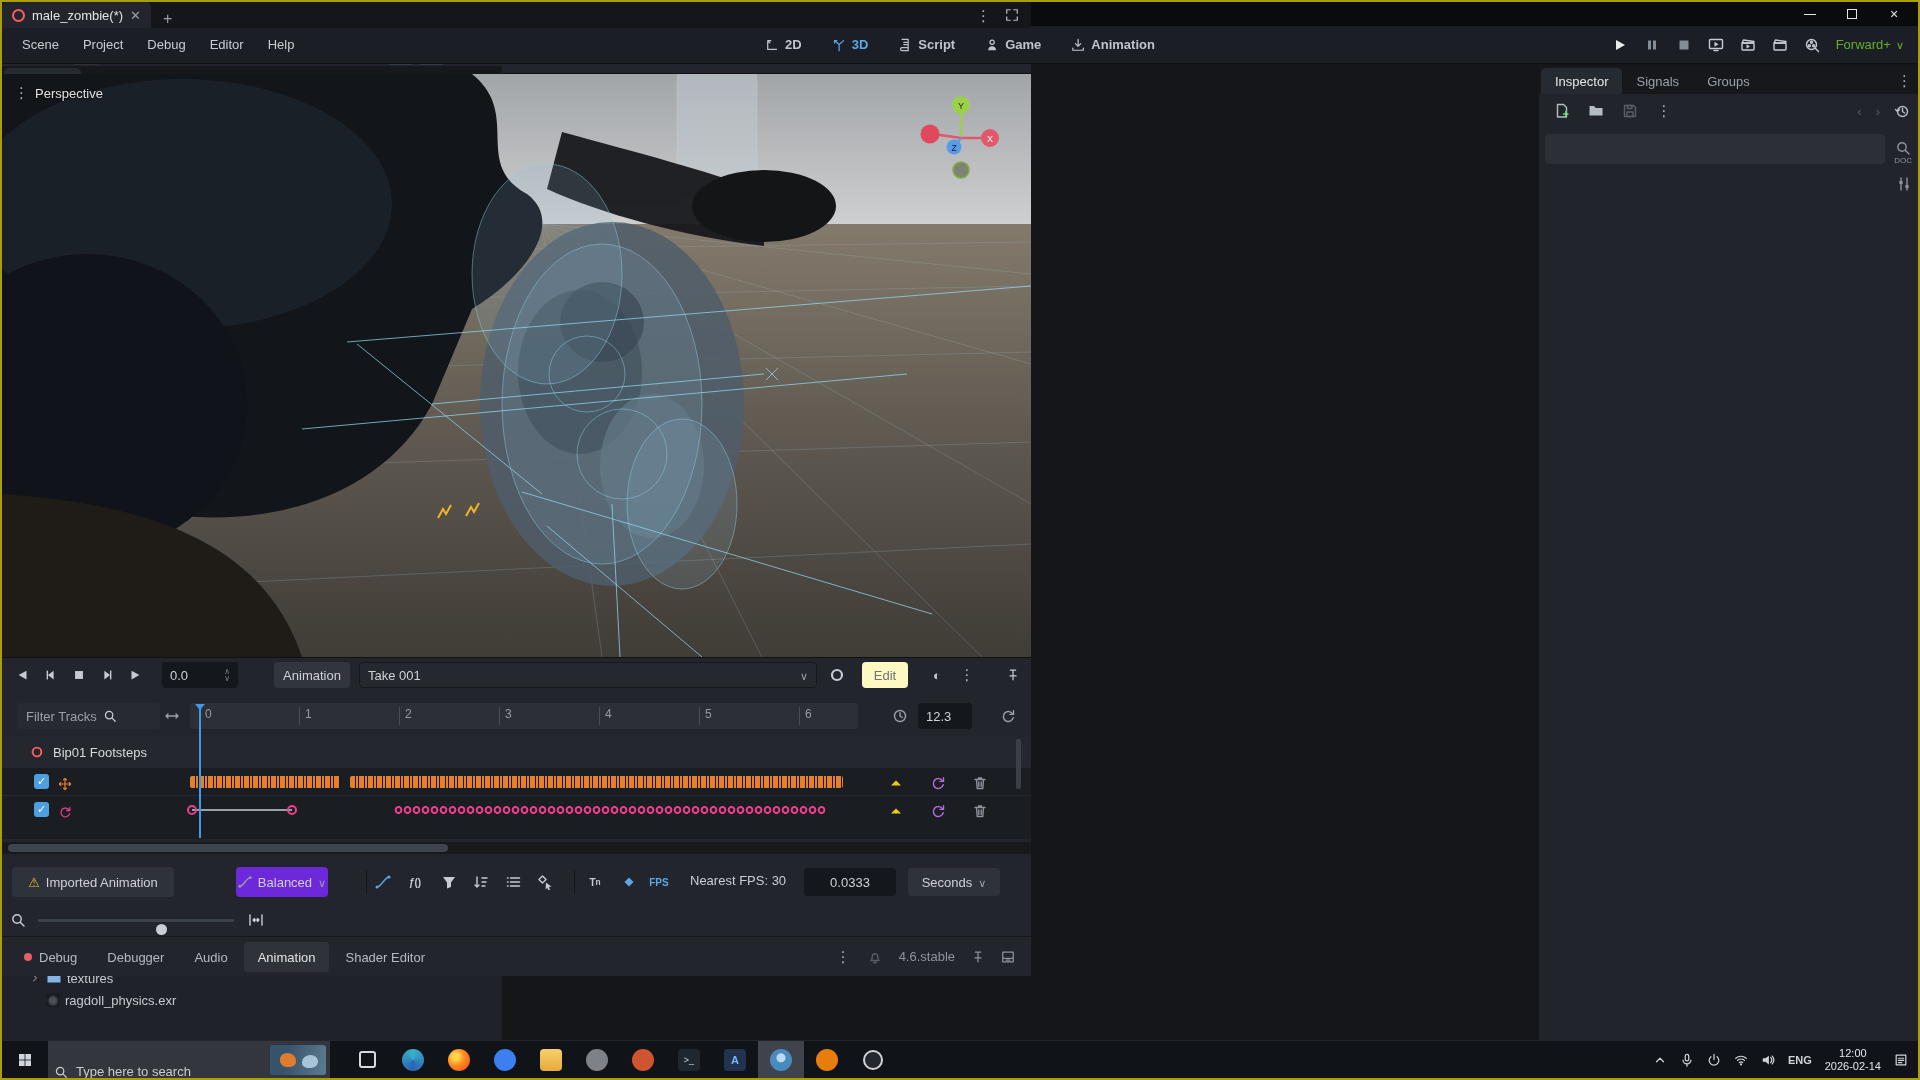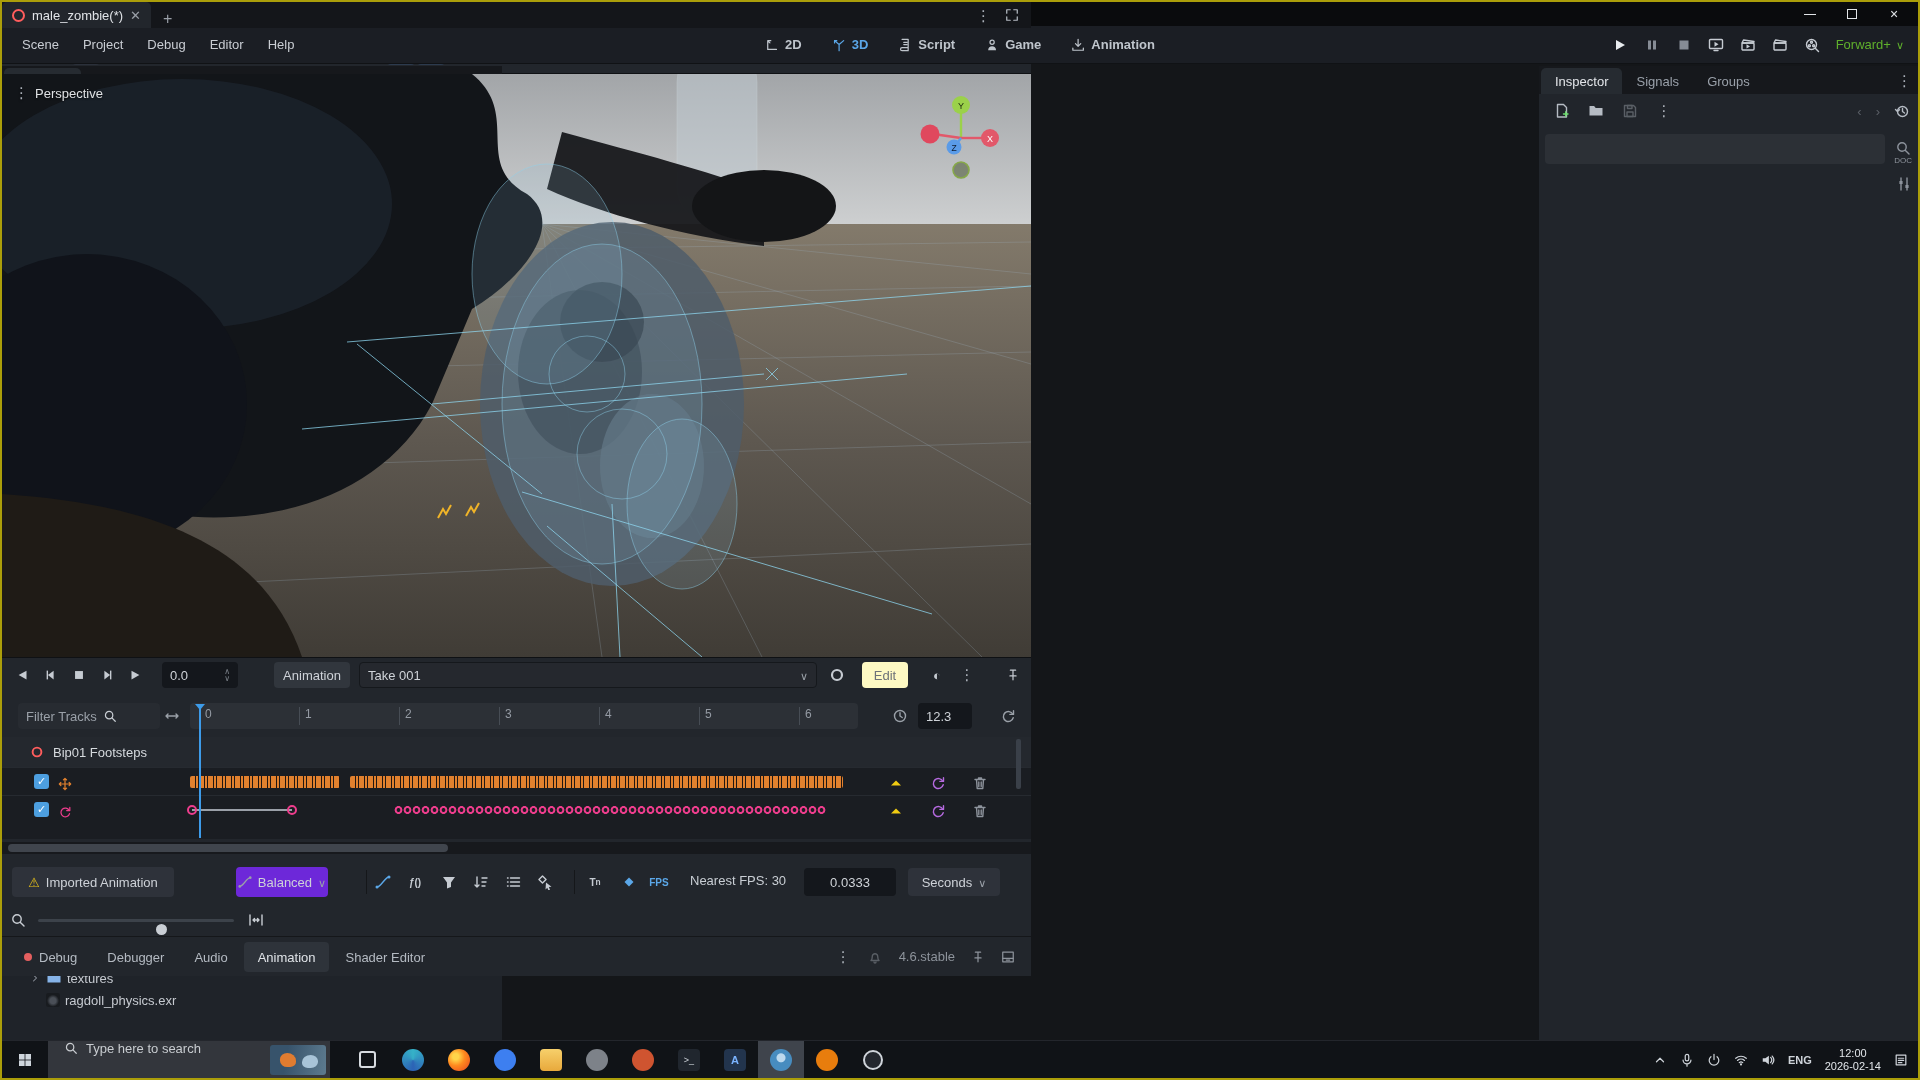--- a/index.html
+++ b/index.html
@@ -125,21 +125,21 @@
 .rdot{width:8px;height:8px;border-radius:50%;background:#e45f5f}
 .ver-zone{position:absolute;right:0;top:278px;height:41px;display:flex;align-items:center;gap:16px;padding-right:16px;color:#8d939b}
 
 .insp-tools{display:flex;align-items:center;gap:8px;height:34px;padding:0 10px;position:relative}
 .namebar{position:absolute;top:68px;left:6px;width:340px;height:30px;background:#2c3036;border-radius:4px}
 .insp-right{position:absolute;right:8px;color:#8d939c;display:flex;flex-direction:column;align-items:center;font-size:8px}
 .filterbar{position:absolute;top:104px;left:6px;width:340px;height:28px;display:flex}
 
 .taskbar{position:absolute;left:0;bottom:0;right:0;height:38px;background:#101317;display:flex;align-items:center;border-top:1px solid #23262c}
 .startb{width:46px;height:38px;display:flex;align-items:center;justify-content:center;color:#cfd6dd}
-.wsearch{width:282px;height:38px;background:#33363c;display:flex;align-items:flex-start;gap:8px;padding:0 16px;color:#c8ccd0;position:relative}
+.wsearch{width:282px;height:38px;background:#33363c;display:flex;align-items:flex-end;gap:8px;padding:0 6px;color:#c8ccd0;position:relative}
 .birds{position:absolute;right:4px;top:4px;width:56px;height:30px;border-radius:3px;background:linear-gradient(100deg,#37536b 30%,#5d7b8f);overflow:hidden}
 .birds::before{content:"";position:absolute;left:10px;top:8px;width:16px;height:14px;border-radius:50% 60% 40% 50%;background:#e07c30}
 .birds::after{content:"";position:absolute;right:8px;top:10px;width:16px;height:13px;border-radius:60% 50% 50% 40%;background:#a8c4d8}
 .apps{display:flex;margin-left:14px}
 .tbapp{width:46px;height:38px;display:flex;align-items:center;justify-content:center}
 .tbapp.active{background:#3f444c}
 .appdot{width:22px;height:22px;border-radius:50%;background:var(--c,#777)}
 .app-task-view .appdot{background:none;border:2px solid #d7dbe0;border-radius:3px;width:17px;height:17px}
 .app-folder .appdot{border-radius:4px;background:linear-gradient(#f7d06b,#e8a93c)}
 .app-terminal .appdot,.app-photoshop-a .appdot{border-radius:4px;display:flex;align-items:center;justify-content:center}

